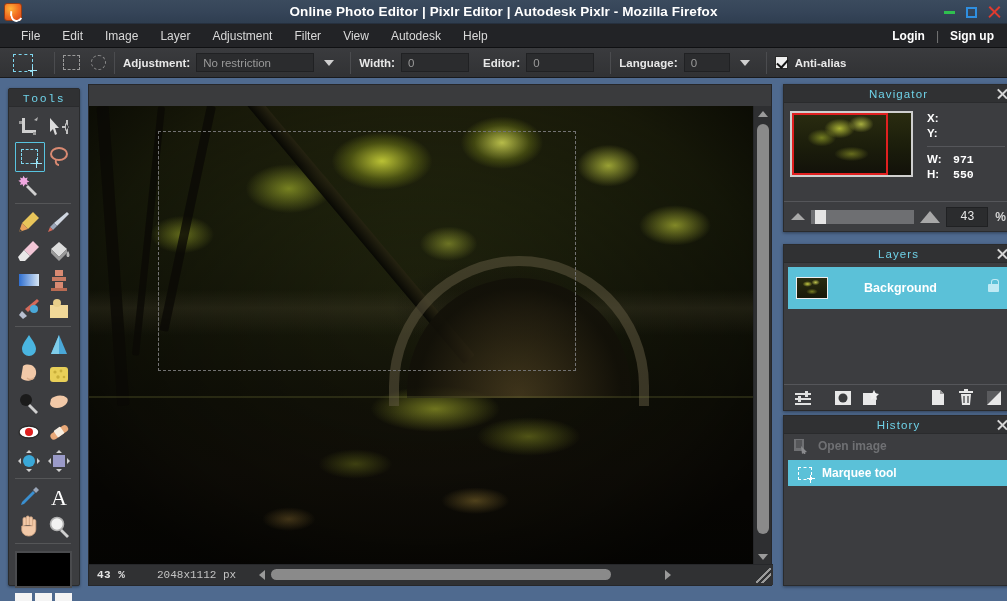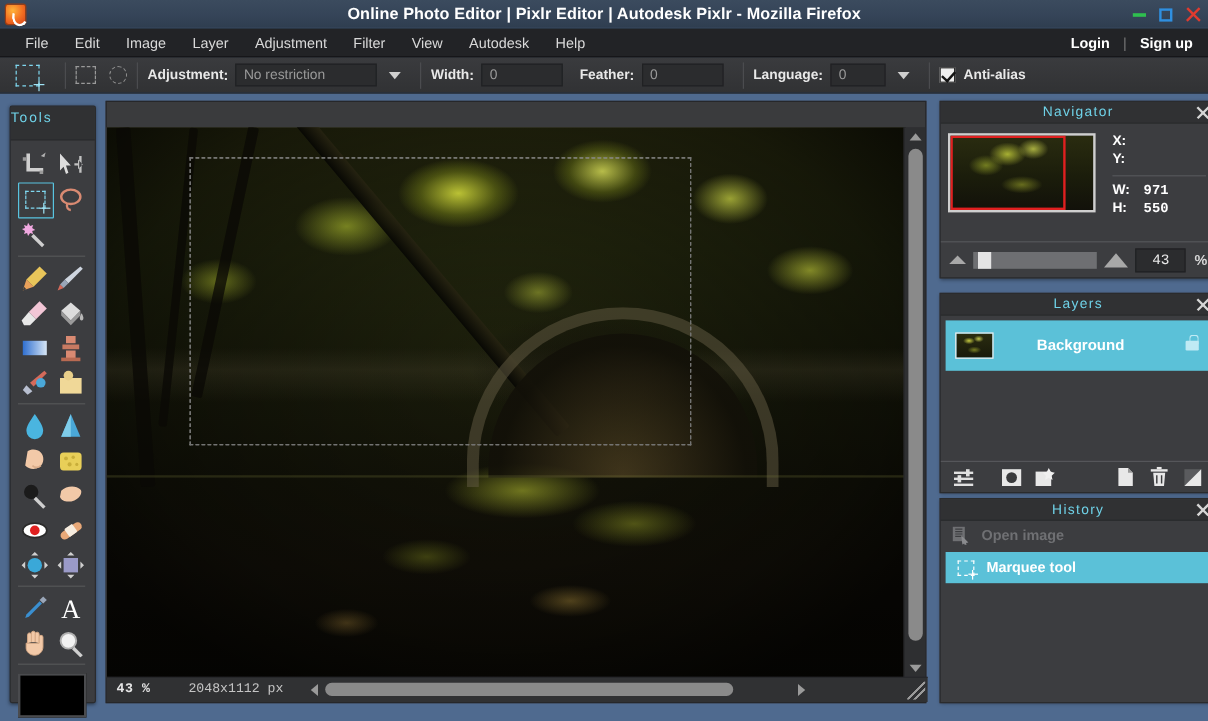--- a/index.html
+++ b/index.html
@@ -104,23 +104,24 @@
   .mode-rect{ width:17px;height:15px;border:1.5px dashed #9a9a9a; }
   .mode-ellipse{ width:15px;height:15px;border:1.5px dashed #8c8c8c; border-radius:50%; }
 
   
   .tools-panel{
     position:absolute; left:8px; top:88px; width:72px; height:498px;
     background:#3c3d40; border:1px solid #2a2b2d; border-radius:2px;
     box-shadow:0 1px 3px rgba(0,0,0,.4);
   }
   .tools-header{
-    height:28px; line-height:20px; text-align:left; color:#6fd2e8;
+    height:18px; line-height:20px; text-align:center; color:#6fd2e8;
     font-size:11.5px; letter-spacing:1.6px; background:#303133;
     border-bottom:1px solid #2a2b2d;
+    font-family:Liberation Mono, monospace;
   }
   .tools-grid{ padding:6px 5px 0 5px; display:flex; flex-wrap:wrap; }
   .tool-cell{
     width:30px; height:29px; display:flex; align-items:center; justify-content:center;
     position:relative; cursor:default;
   }
   .tool-cell.sel:before{
     content:""; position:absolute; left:1px; top:0px; width:28px; height:28px;
     border:1.5px solid #58c4e0; border-radius:1px;
   }
@@ -413,21 +414,21 @@
     <span class="opt-label">Adjustment</span>
       <span class="opt-colon">:</span>
     <div class="opt-field opt-select" style="margin-left:6px;">No restriction</div>
     <div class="caret"></div>
 
     <div class="opt-sep" style="margin-left:16px;"></div>
     <span class="opt-label">Width</span>
       <span class="opt-colon">:</span>
     <div class="opt-field opt-num" style="margin-left:6px;">0</div>
 
-    <span class="opt-label" style="margin-left:14px;">Feather</span>
+    <span class="opt-label" style="margin-left:14px;">Editor</span>
       <span class="opt-colon">:</span>
     <div class="opt-field opt-num" style="margin-left:6px;">0</div>
 
     <div class="opt-sep" style="margin-left:16px;"></div>
     <span class="opt-label">Language</span>
       <span class="opt-colon">:</span>
     <div class="opt-field opt-num-sm" style="margin-left:6px;">0</div>
     <div class="caret"></div>
 
     <div class="opt-sep" style="margin-left:16px;"></div>

